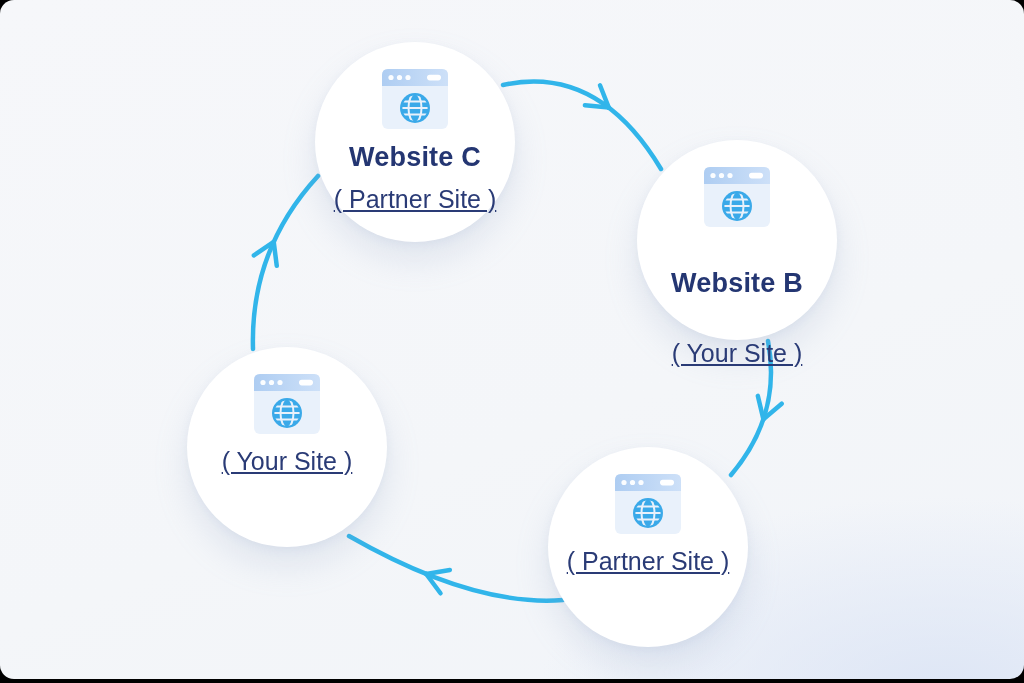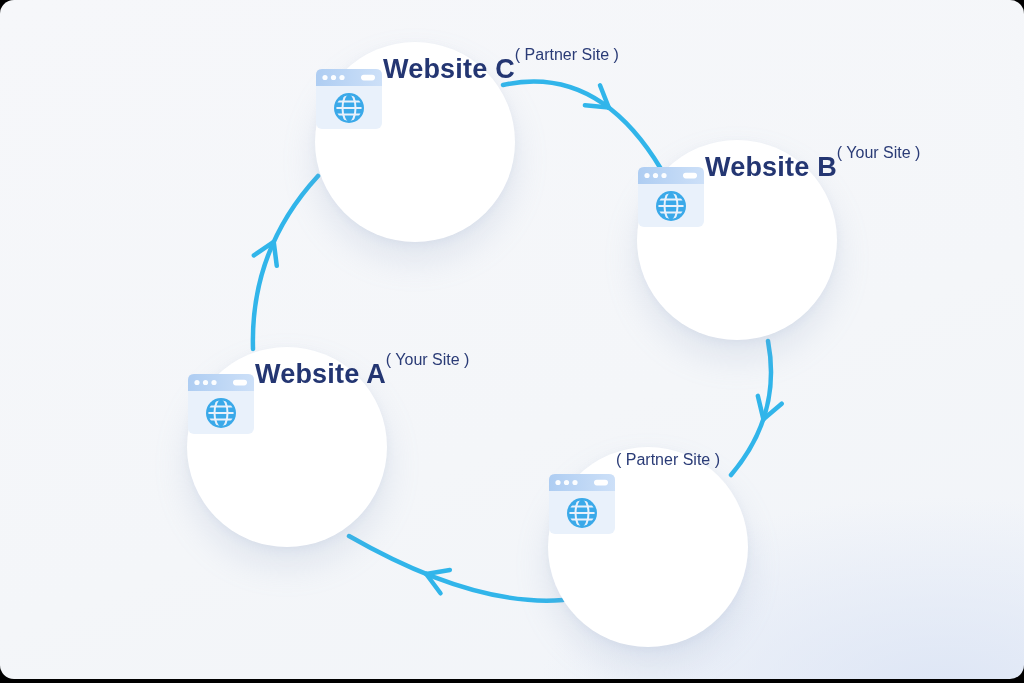--- a/index.html
+++ b/index.html
@@ -35,50 +35,51 @@
   }
   .node {
     position: absolute;
     z-index: 2;
     width: 200px;
     height: 200px;
     border-radius: 50%;
     background: var(--node-bg, #FFFFFF);
     box-shadow: 0 18px 34px rgba(141, 160, 196, 0.20), 0 3px 8px rgba(141, 160, 196, 0.10);
     display: flex;
-    flex-direction: row;
-    align-items: flex-start;
+    flex-direction: column;
+    align-items: center;
     text-align: center;
   }
   .pos-c { left: 315px; top: 42px;  }
-  .pos-b { left: 637px; top: 140px; }
+  .pos-b { left: 637px; top: 140px; gap: 28px; }
   .pos-a { left: 187px; top: 347px; }
   .pos-d { left: 548px; top: 447px; }
   .node-icon {
     width: 68px;
     height: 62px;
     margin-top: 26px;
     flex: 0 0 auto;
   }
   .node-title {
     margin-top: 12px;
     font-size: 27px;
     line-height: 1.15;
     font-weight: 700;
     letter-spacing: 0.2px;
     color: var(--title, #243672);
     white-space: nowrap;
   }
   .node-subtitle {
-    margin-top: 4px;
-    font-size: 16px;
+    margin-top: 12px;
+    font-size: 25px;
     line-height: 1.15;
     font-weight: 400;
     color: var(--subtitle, #2A3B76);
     white-space: nowrap;
+    text-decoration: underline;
   }
 </style>
 </head>
 <body>
 
 <svg width="0" height="0" style="position:absolute" aria-hidden="true">
   <defs>
     <linearGradient id="hdrGrad" x1="0" y1="0" x2="1" y2="0">
       <stop offset="0" stop-color="#AECDF2"></stop>
       <stop offset="1" stop-color="#CDE0F8"></stop>
@@ -134,21 +135,20 @@
         <use href="#browser-globe"></use>
       </svg>
     <div class="node-title">Website B</div>
     <div class="node-subtitle">( Your Site )</div>
   </div>
 
   <div class="node pos-a">
     <svg class="node-icon" viewBox="0 0 68 62">
         <use href="#browser-globe"></use>
       </svg>
-    <div class="node-title">Website A</div>
     <div class="node-subtitle">( Your Site )</div>
   </div>
 
   <div class="node pos-d">
     <svg class="node-icon" viewBox="0 0 68 62">
         <use href="#browser-globe"></use>
       </svg>
     <div class="node-subtitle">( Partner Site )</div>
   </div>
 

